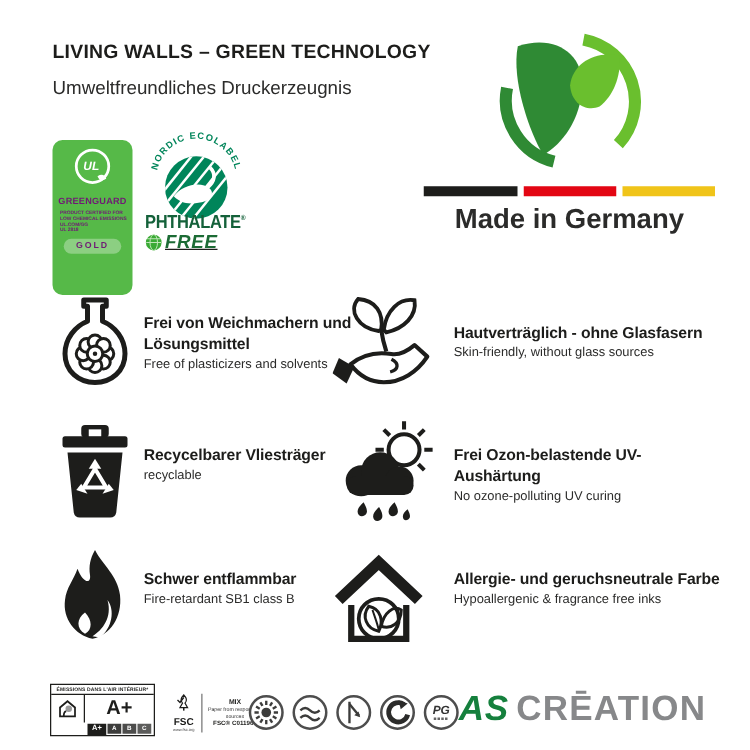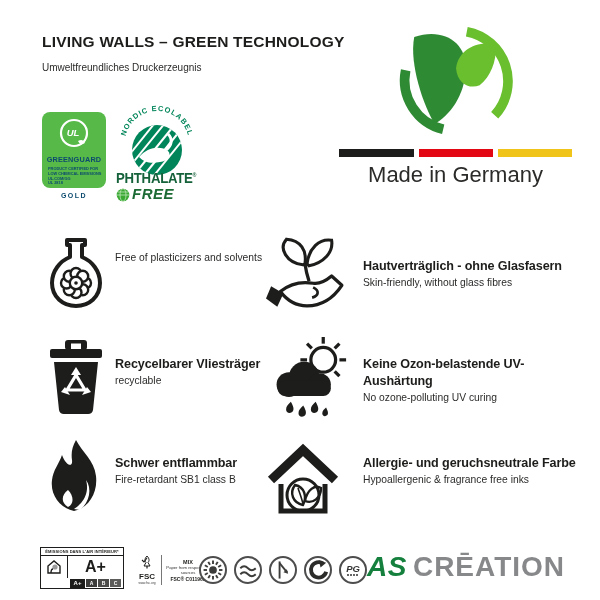--- a/index.html
+++ b/index.html
@@ -2,40 +2,40 @@
 <html><head>
 <meta charset="utf-8">
 <style>
   html,body{margin:0;padding:0;background:#fff;}
   .page{position:relative;width:600px;height:600px;background:#fff;overflow:hidden;
         font-family:"Liberation Sans",sans-serif;color:#1d1d1b;padding-left:40px;}
   .abs{position:absolute;}
 
   
   .title{left:42px;top:33px;font-size:15.5px;font-weight:bold;letter-spacing:.2px;}
-  .subtitle{left:42px;top:62px;font-size:10px;color:#2b2b2a;}
+  .subtitle{left:42px;top:62px;font-size:15px;color:#2b2b2a;}
 
   
   .flagbar{top:149px;height:8px;}
-  .made{left:339px;top:162px;width:233px;text-align:center;font-size:22px;font-weight:normal;color:#2b2b2a;}
-
-  
-  .gg{left:42px;top:112px;width:64px;height:76px;background:#56b948;border-radius:8px;
-      color:#0c4a6e;text-align:center;}
+  .made{left:339px;top:162px;width:233px;text-align:center;font-size:22px;font-weight:bold;color:#2b2b2a;}
+
+  
+  .gg{left:42px;top:112px;width:64px;height:124px;background:#56b948;border-radius:8px;
+      color:#701a75;text-align:center;}
   .gg-name{font-size:7.3px;font-weight:bold;letter-spacing:.2px;margin-top:1px;}
   .gg-lines{font-size:3.9px;line-height:4.8px;text-align:left;margin:3px 0 0 6px;font-weight:bold;}
   .gg-gold{width:46px;height:12px;line-height:12px;margin:4px auto 0;border-radius:6px;
            background:rgba(255,255,255,.32);font-size:7px;font-weight:bold;letter-spacing:1.5px;}
 
   
   .pht{left:116px;top:169px;width:92px;}
   .pht-word{font-size:15px;font-weight:bold;color:#14613a;transform:scaleX(.88);transform-origin:left;
             letter-spacing:-0.3px;white-space:nowrap;}
   .pht-word sup{font-size:6px;}
-  .pht-row2{display:flex;align-items:flex-end;margin-top:-1px;}
+  .pht-row2{display:flex;align-items:center;margin-top:-1px;text-decoration:underline;}
   .pht-free{font-size:15px;font-style:italic;font-weight:bold;color:#1c6b35;letter-spacing:.5px;margin-left:2px;}
 
   
   .ft-text{width:218px;}
   .ft-title{font-size:12.6px;font-weight:bold;line-height:17px;white-space:pre-line;letter-spacing:-.1px;}
   .ft-sub{font-size:10.3px;color:#2b2b2a;margin-top:2px;}
 
   
   .em-label{left:40px;top:547px;width:84px;height:42px;border:1.5px solid #1d1d1b;box-sizing:border-box;
             font-family:"Liberation Sans",sans-serif;}
@@ -157,36 +157,38 @@
         <circle cx="22.5" cy="46" r="5.5"></circle>
           <circle cx="25.3" cy="39.3" r="5.5"></circle>
         <circle cx="32" cy="36.5" r="5.5"></circle>
           <circle cx="38.7" cy="39.3" r="5.5"></circle>
         <circle cx="32" cy="46" r="6.2"></circle>
       </g>
       <circle cx="32" cy="46" r="1.8" fill="#1d1d1b" stroke="none"></circle>
     </svg>
   </div>
   <div class="abs ft-text" style="left:115px;top:250px;">
+    <div class="ft-title">Frei von Weichmachern und
+Lösungsmittel</div>
     <div class="ft-sub">Free of plasticizers and solvents</div>
   </div>
 
   <div class="abs" style="left:266px;top:234px;">
     <svg width="82" height="78" viewBox="0 0 80 76" stroke="#1d1d1b" fill="none">
       <path d="M36,30 C20,28 12,14 20,5 C34,6 40,16 38,29 Z" stroke-width="3" fill="#fff"></path>
       <path d="M40,29 C42,14 52,4 64,6 C66,18 56,28 42,31 Z" stroke-width="3" fill="#fff"></path>
       <path d="M38,29 C39,36 40,40 42,46" stroke-width="3.2"></path>
       <path d="M14,56 C24,48 34,46 46,48 C52,49 58,46 64,41 L74,50 C66,62 54,70 40,70 C29,70 20,64 14,56 Z" stroke-width="3.2" fill="#fff" stroke-linejoin="round"></path>
       <path d="M46,52 C52,55 52,60 45,62" stroke-width="2.6"></path>
       <polygon points="5,51 17,58 11,71 0,63" fill="#1d1d1b" stroke="none"></polygon>
     </svg>
   </div>
   <div class="abs ft-text" style="left:363px;top:258px;">
     <div class="ft-title">Hautverträglich - ohne Glasfasern</div>
-    <div class="ft-sub">Skin-friendly, without glass fibres</div>
+    <div class="ft-sub">Skin-friendly, without glass sources</div>
   </div>
 
   <div class="abs" style="left:46px;top:338px;">
     <svg width="60" height="78" viewBox="0 0 60 78" fill="#1d1d1b">
       <rect x="19" y="2" width="22" height="10" rx="3"></rect>
       <rect x="25" y="5.5" width="10" height="6" fill="#fff"></rect>
       <rect x="4" y="11" width="52" height="9" rx="2"></rect>
       <path d="M8,24 H52 L47,72 a5,5 0 0 1 -5,4 H18 a5,5 0 0 1 -5,-4 Z"></path>
       <path d="M30,37 L39,52 H21 Z" fill="none" stroke="#fff" stroke-width="3.2" stroke-linejoin="round"></path>
       <g fill="#fff">
@@ -218,21 +220,21 @@
           <circle cx="54" cy="52" r="12"></circle>
         <rect x="10" y="48" width="56" height="16" rx="8"></rect>
         <path d="M24,70 C27,75 28,79 25,81 C22,83 19,81 19,78 C19,75 21,73 24,70 Z"></path>
         <path d="M37,74 C40,79 41,83 38,85 C35,87 32,85 32,82 C32,79 34,77 37,74 Z"></path>
         <path d="M50,70 C53,75 54,79 51,81 C48,83 45,81 45,78 C45,75 47,73 50,70 Z"></path>
         <path d="M61,76 C63,80 64,83 61.5,84.5 C59,86 57,84.5 57,82 C57,80 58.5,78 61,76 Z"></path>
       </g>
     </svg>
   </div>
   <div class="abs ft-text" style="left:363px;top:356px;">
-    <div class="ft-title">Keine Ozon-belastende UV-Aushärtung</div>
+    <div class="ft-title">Frei Ozon-belastende UV-Aushärtung</div>
     <div class="ft-sub">No ozone-polluting UV curing</div>
   </div>
 
   <div class="abs" style="left:46px;top:438px;">
     <svg width="56" height="78" viewBox="0 0 56 78">
       <path d="M30,2 C36,14 48,22 50,38 C52,56 42,70 28,73 C14,70 4,57 6,42 C7,32 13,26 16,17 C20,28 27,30 26,22 C25,15 26,9 30,2 Z" fill="#1d1d1b"></path>
       <path d="M34,72 C44,64 46,50 40,42 C44,56 36,66 28,71 Z" fill="#fff"></path>
       <path d="M22,52 C28,58 28,66 22,69 C15,65 15,57 22,52 Z" fill="#fff"></path>
     </svg>
   </div>

